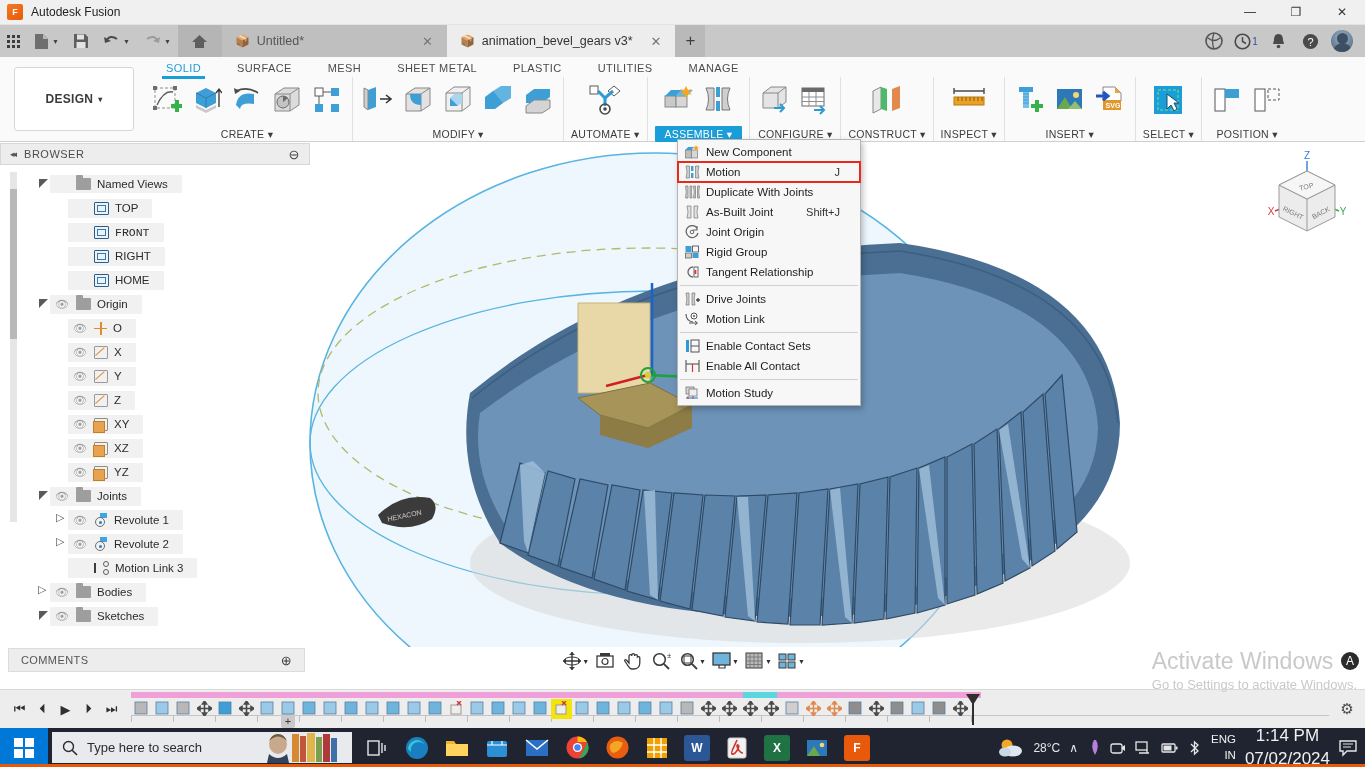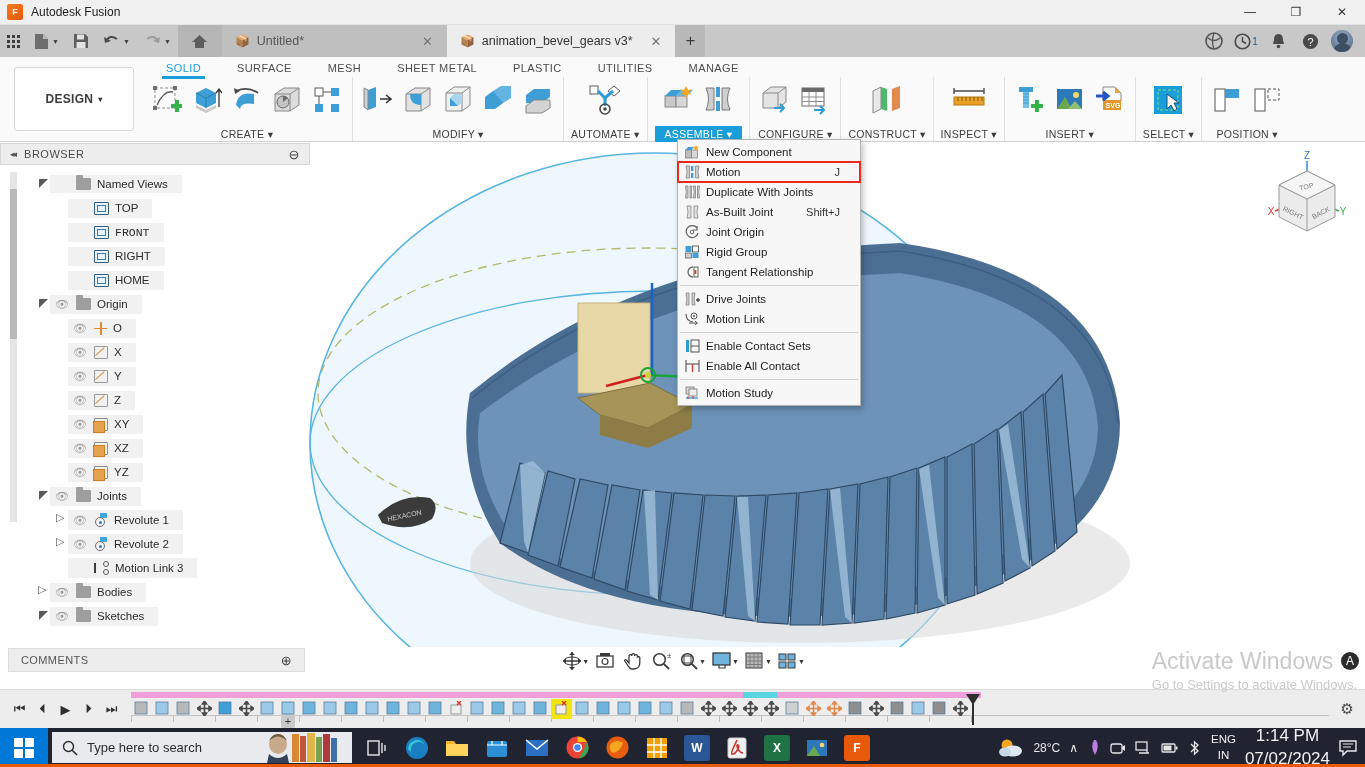--- a/index.html
+++ b/index.html
@@ -319,21 +319,21 @@
   .tb-search {
     width: 300px; height: 31px; background: #e9eaed; margin-left: 4px;
     display: flex; align-items: center; padding: 0 10px; gap: 9px;
     color: #2b2b2b; font-size: 13px; position: relative; overflow:hidden;
   }
   .tb-icons { display: flex; align-items: center; gap: 6px; margin-left: 8px;}
   .tb-ico { width: 34px; height: 39px; display:flex;align-items:center;justify-content:center;}
   .tb-tray { margin-left: auto; display: flex; align-items: center; gap: 9px;
     color:#e6e6e6; font-size: 12px; padding-right: 6px;}
   .tb-clock { text-align: center; font-size: 17px; line-height: 1.35; color:#f0f0f0;}
-  .lang { text-align:center; font-size:11.5px; line-height:1.35; color:#f0f0f0;}
+  .lang { text-align:right; font-size:11.5px; line-height:1.35; color:#f0f0f0;}
   .sq-app { width:26px;height:26px;border-radius:3px;display:flex;
     align-items:center;justify-content:center;font-size:12px;color:#fff;font-weight:bold;}
   .tb-underline { position:absolute; bottom:0; left:0; right:0; height:3px; }
 </style>
 </head>
 <body>
 
 <div class="titlebar">
   <div class="app-logo">F</div>
   <div class="app-title">Autodesk Fusion</div>

